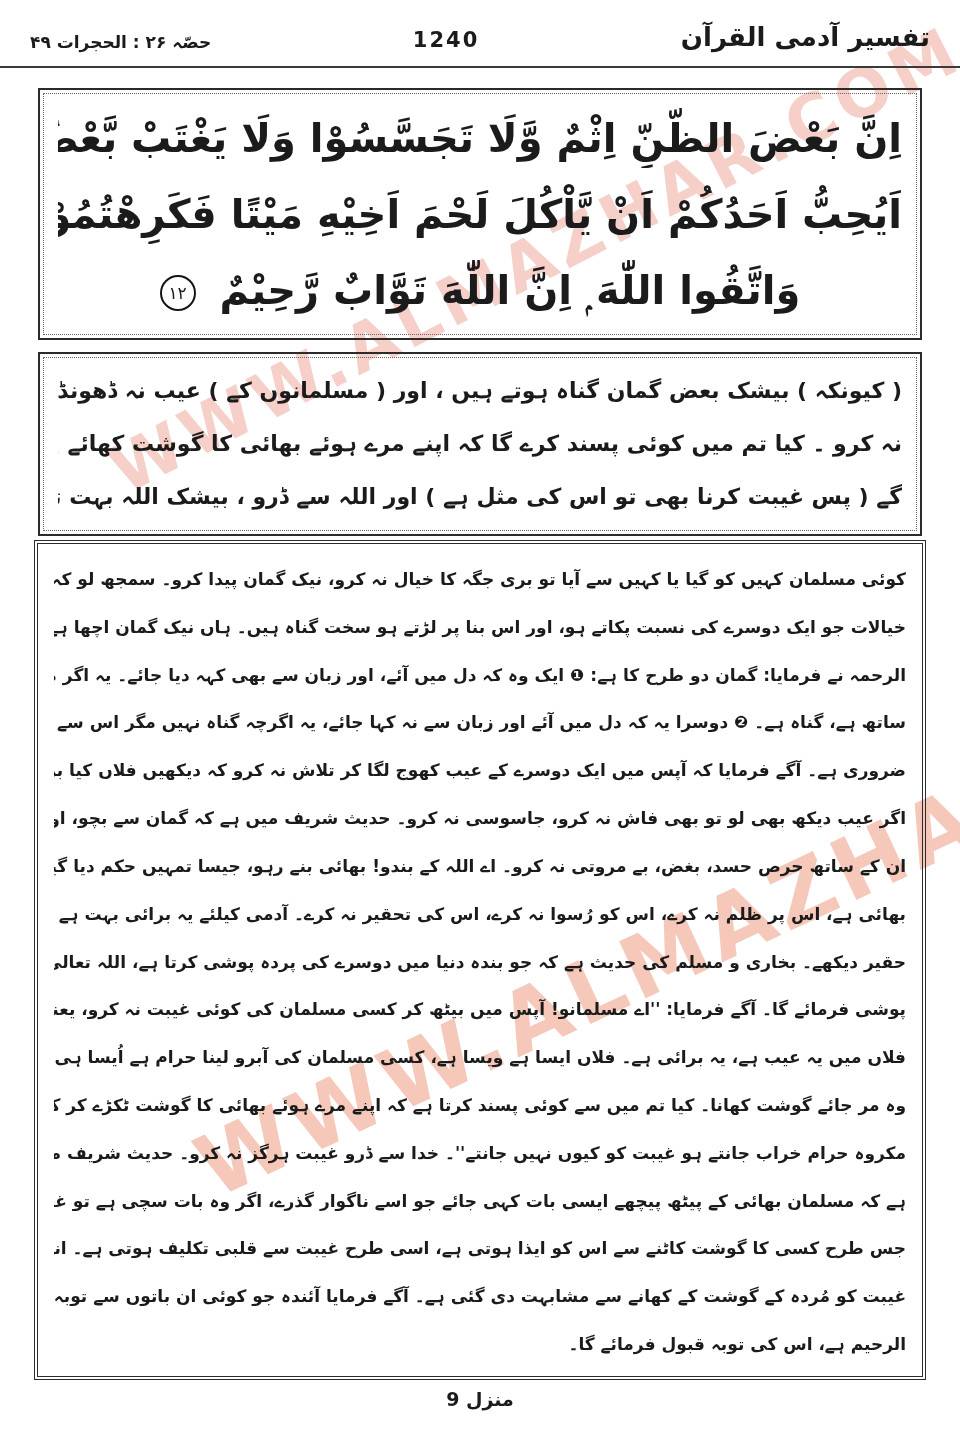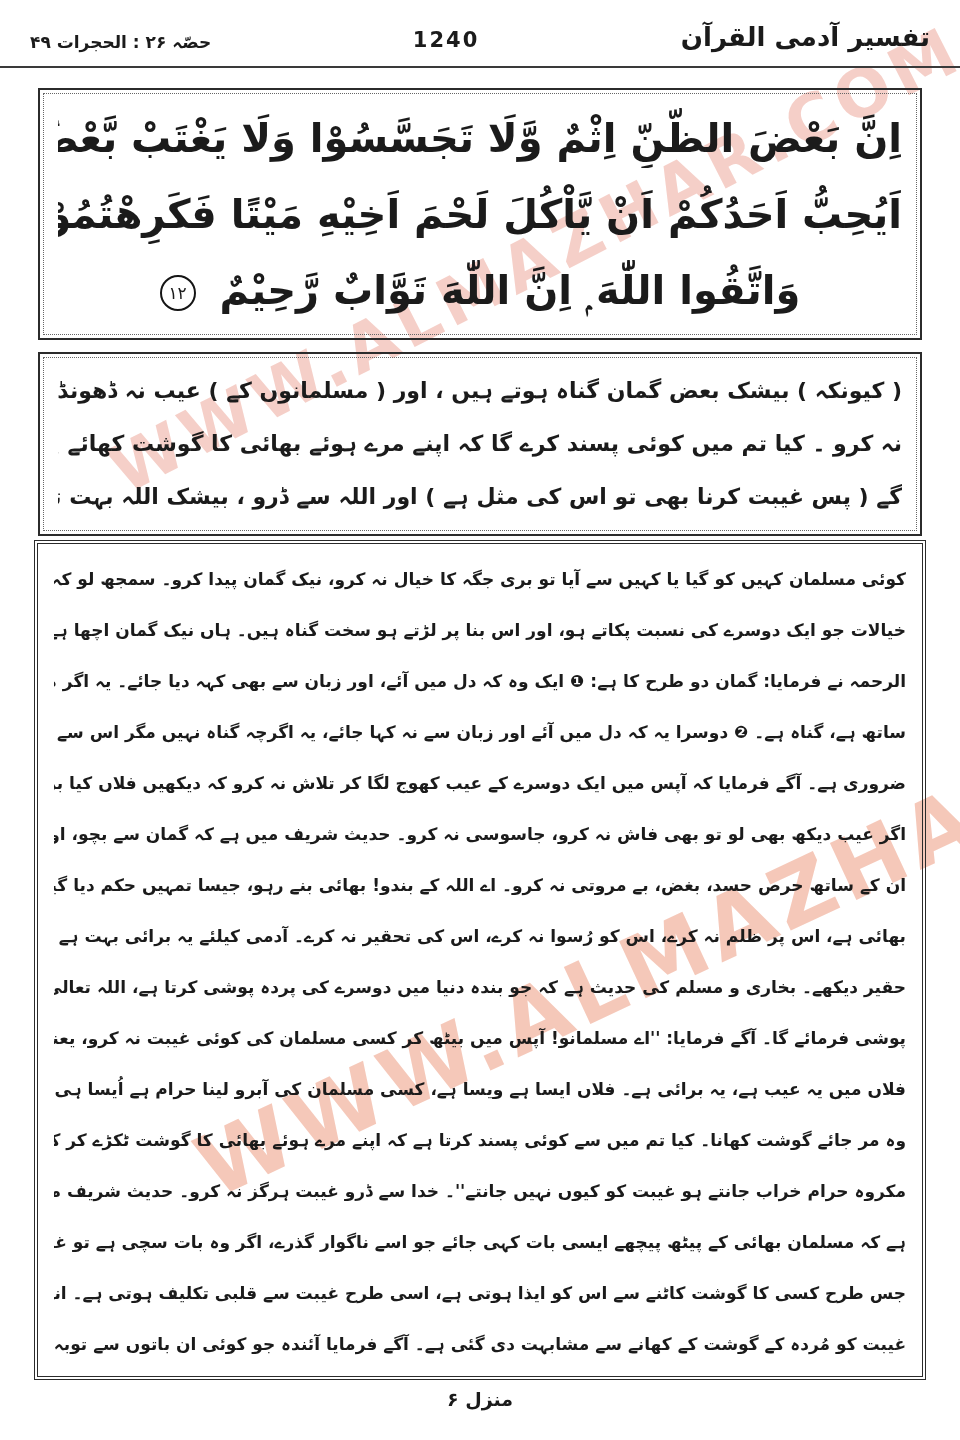--- a/index.html
+++ b/index.html
@@ -151,18 +151,19 @@
       <div class="c-line">ان کے ساتھ حرص حسد، بغض، بے مروتی نہ کرو۔ اے اللہ کے بندو! بھائی بنے رہو، جیسا تمہیں حکم دیا گیا، مسلمان مسلمان کا</div>
       <div class="c-line">بھائی ہے، اس پر ظلم نہ کرے، اس کو رُسوا نہ کرے، اس کی تحقیر نہ کرے۔ آدمی کیلئے یہ برائی بہت ہے کہ اپنے مسلمان بھائی کو</div>
       <div class="c-line">حقیر دیکھے۔ بخاری و مسلم کی حدیث ہے کہ جو بندہ دنیا میں دوسرے کی پردہ پوشی کرتا ہے، اللہ تعالیٰ روز قیامت اس کی پردہ</div>
       <div class="c-line">پوشی فرمائے گا۔ آگے فرمایا: ''اے مسلمانو! آپس میں بیٹھ کر کسی مسلمان کی کوئی غیبت نہ کرو، یعنی پیٹھ پیچھے اس کو برا نہ کہو کہ</div>
       <div class="c-line">فلاں میں یہ عیب ہے، یہ برائی ہے۔ فلاں ایسا ہے ویسا ہے، کسی مسلمان کی آبرو لینا حرام ہے اُیسا ہی حرام ہے جیسے اس کا جب</div>
       <div class="c-line">وہ مر جائے گوشت کھانا۔ کیا تم میں سے کوئی پسند کرتا ہے کہ اپنے مرے ہوئے بھائی کا گوشت ٹکڑے کر کے کھائے۔ اس کو تم</div>
       <div class="c-line">مکروہ حرام خراب جانتے ہو غیبت کو کیوں نہیں جانتے''۔ خدا سے ڈرو غیبت ہرگز نہ کرو۔ حدیث شریف میں ہے کہ غیبت یہ</div>
       <div class="c-line">ہے کہ مسلمان بھائی کے پیٹھ پیچھے ایسی بات کہی جائے جو اسے ناگوار گذرے، اگر وہ بات سچی ہے تو غیبت ہے ورنہ بہتان۔</div>
       <div class="c-line">جس طرح کسی کا گوشت کاٹنے سے اس کو ایذا ہوتی ہے، اسی طرح غیبت سے قلبی تکلیف ہوتی ہے۔ انہیں مناسبتوں سے</div>
       <div class="c-line">غیبت کو مُردہ کے گوشت کے کھانے سے مشابہت دی گئی ہے۔ آگے فرمایا آئندہ جو کوئی ان باتوں سے توبہ کرے گا تو اللہ غفور</div>
+      <div class="c-line last">الرحیم ہے، اس کی توبہ قبول فرمائے گا۔</div>
     </div>
 
-    <div class="footer">منزل ۶</div>
+    <div class="footer">منزل 9</div>
 
   </div>
 </div>
 
 </body></html>

